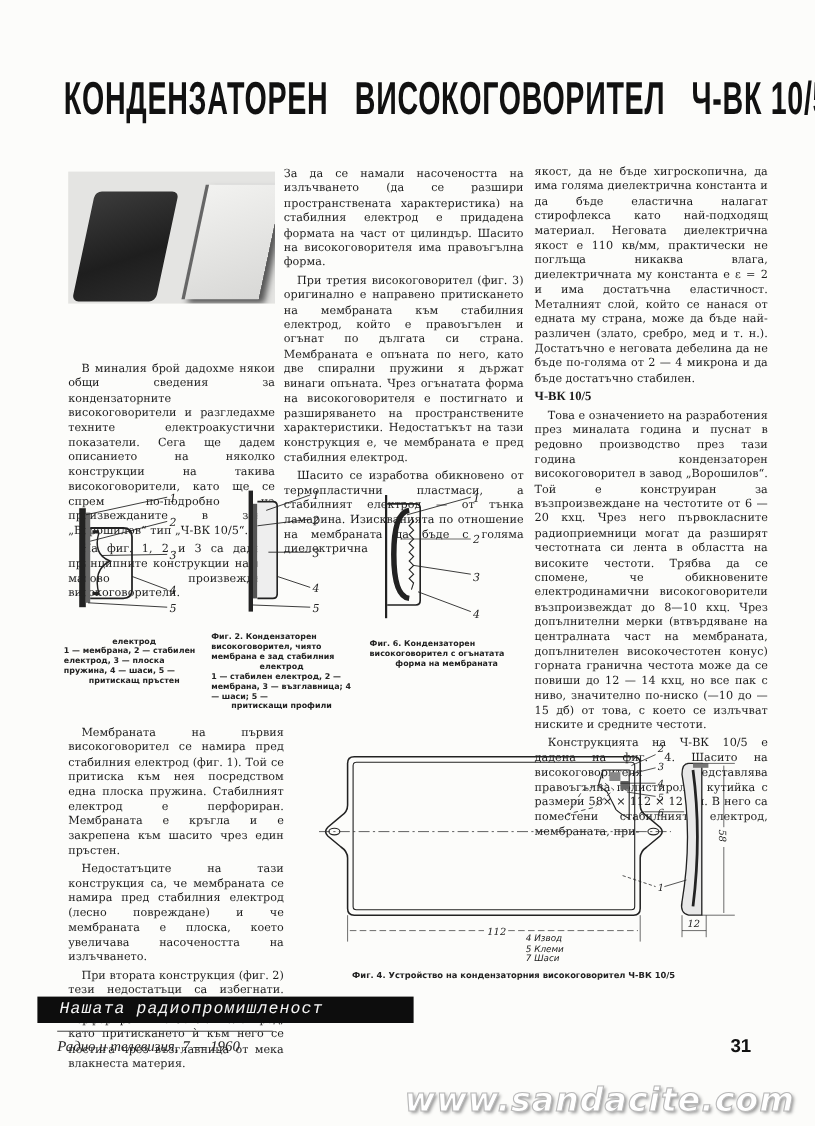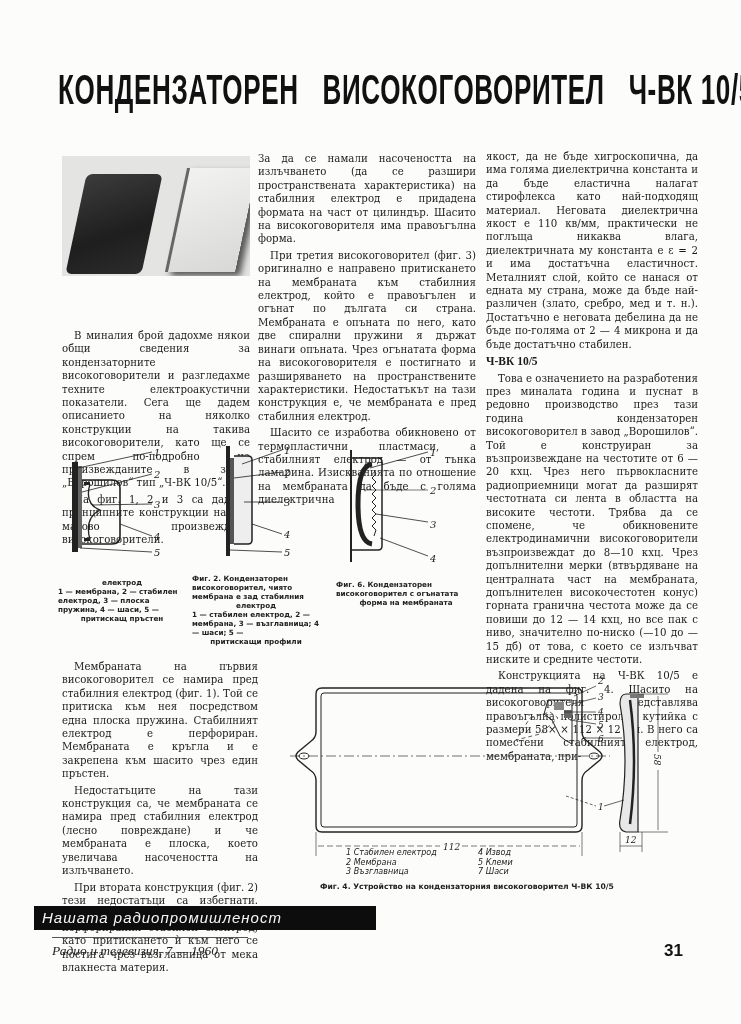--- a/index.html
+++ b/index.html
@@ -37,22 +37,22 @@
     box-shadow: 6px 4px 6px #555;
   }
 
   .figure { position: absolute; }
   .fig-caption { position: absolute; font-family: "DejaVu Sans", sans-serif; font-size: 7.2px; line-height: 9px; font-weight: bold; color: #222; }
   .fig-caption .center { text-align: center; display: block; }
 
   .banner {
     position: absolute; left: 34px; top: 906px; width: 342px; height: 24px;
     background: #0d0d0d; color: #f5f5f5;
-    font-family: Liberation Sans, sans-serif; font-style: italic; font-size: 15px; line-height: 24px;
-    padding-left: 8px; letter-spacing: 1px;
+    font-family: Liberation Mono, monospace; font-style: italic; font-size: 15px; line-height: 24px;
+    padding-left: 20px; letter-spacing: 1px;
   }
   .footer-rule { position: absolute; left: 52px; top: 937px; width: 196px; border-top: 1px solid #555; }
   .footer-left { position: absolute; left: 52px; top: 943px; font-family: "Liberation Serif", serif; font-style: italic; font-size: 13.5px; color: #222; }
   .footer-right { position: absolute; left: 664px; top: 941px; font-family: "Liberation Sans", sans-serif; font-weight: bold; font-size: 17px; color: #111; }
 
   .watermark {
     position: absolute; left: 368px; top: 983px;
     font-family: "DejaVu Sans", sans-serif; font-style: italic; font-weight: bold; font-size: 30px;
     color: #ffffff; letter-spacing: 1px;
     -webkit-text-stroke: 1px #b8b8b8;
@@ -211,33 +211,29 @@
       <line x1="348" y1="172" x2="378" y2="172" stroke="#222" stroke-width="0.6"></line>
       <line x1="368" y1="36" x2="368" y2="92" stroke="#222" stroke-width="0.6"></line>
       <line x1="368" y1="110" x2="368" y2="170" stroke="#222" stroke-width="0.6"></line>
       <text x="362" y="104" font-size="9" font-style="italic" fill="#222" transform="rotate(90 368 100)">58</text>
       <line x1="330" y1="172" x2="330" y2="192" stroke="#222" stroke-width="0.6"></line>
       <line x1="352" y1="172" x2="352" y2="192" stroke="#222" stroke-width="0.6"></line>
       <line x1="330" y1="186" x2="352" y2="186" stroke="#222" stroke-width="0.6"></line>
       <text x="335" y="183" font-size="9" font-style="italic" fill="#222">12</text>
     </svg>
   </div>
-  <div class="fig-caption" style="left:346px; top:848px; width:110px; font-weight:normal; font-style:italic; font-size:8px; line-height:9.5px;">
-    <div>1 Стабилен електрод</div>
-    <div>2 Мембрана</div>
-    <div>3 Възглавница</div>
-  </div>
   <div class="fig-caption" style="left:478px; top:848px; width:80px; font-weight:normal; font-style:italic; font-size:8px; line-height:9.5px;">
     <div>4 Извод</div>
     <div>5 Клеми</div>
     <div>7 Шаси</div>
   </div>
   <div class="fig-caption" style="left:320px; top:882px; width:380px; font-size:7.6px;">
     <span>Фиг. 4. Устройство на кондензаторния високоговорител Ч-ВК 10/5</span>
   </div>
 
   <div class="banner">Нашата радиопромишленост</div>
 
   <div class="footer-rule"></div>
   <div class="footer-left">Радио и телевизия, 7 — 1960</div>
   <div class="footer-right">31</div>
 
+  <div class="watermark">www.sandacite.com</div>
 </div>
 
 </body></html>

